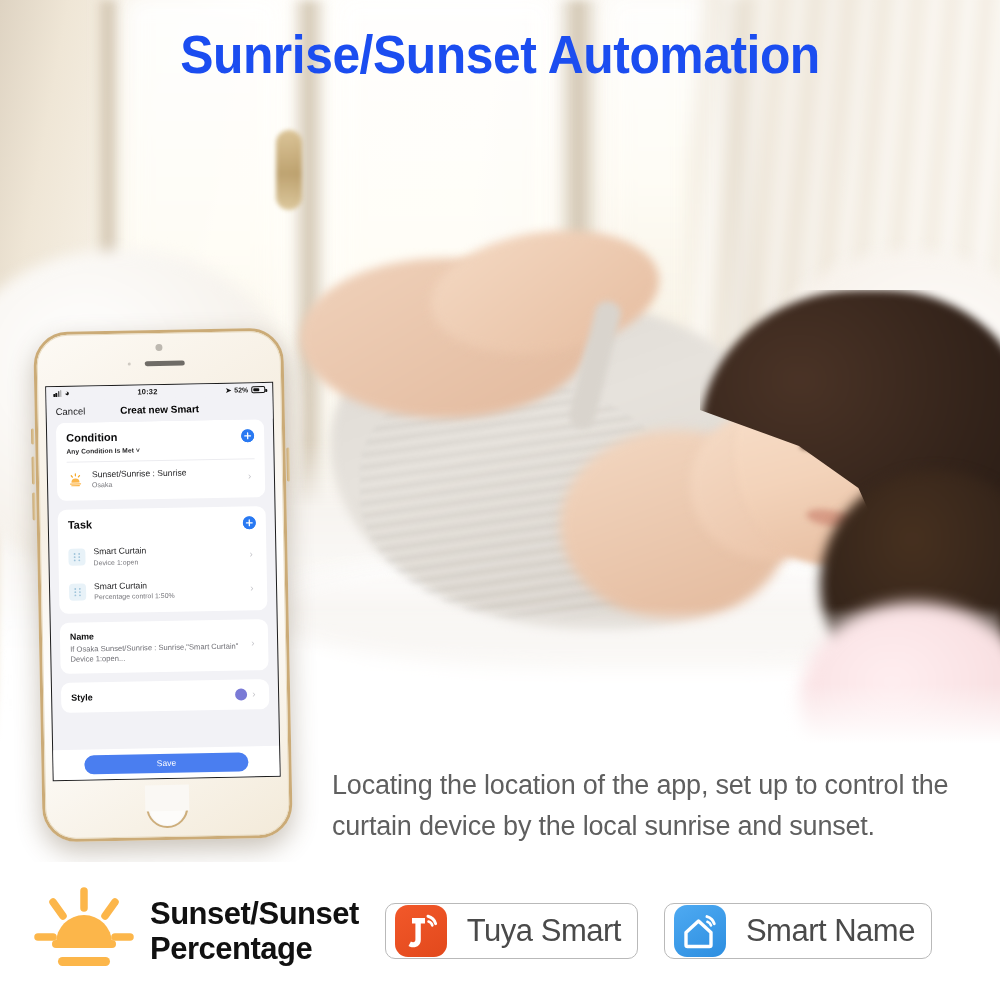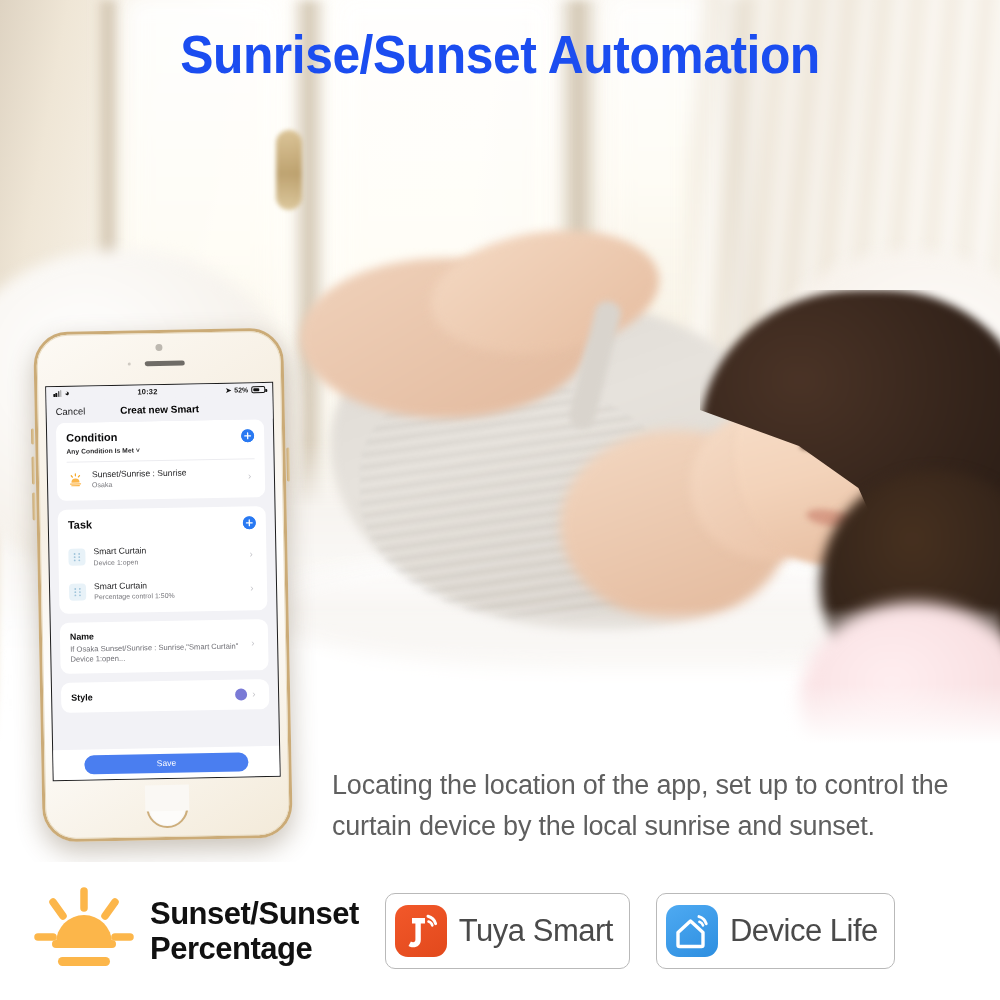--- a/index.html
+++ b/index.html
@@ -369,25 +369,25 @@
     padding-left: 32px;
   }
   .sun-icon { width: 104px; height: 88px; position: relative; flex: 0 0 104px; }
   .brand-label {
     margin-left: 14px; flex: 0 0 auto;
     font-size: 31px; line-height: 1.14; font-weight: bold; color: #111;
     letter-spacing: -.5px;
   }
   .logo-box {
     margin-left: 26px;
-    height: 76px;
+    height: 56px;
     border: 1.5px solid #b9b9b9;
     border-radius: 10px;
     background: #fff;
-    display: flex; align-items: center; gap: 12px;
+    display: flex; align-items: center; gap: 20px;
     padding: 0 16px 0 9px;
     flex: 0 0 auto;
   }
   .logo-mark { width: 52px; height: 52px; border-radius: 13px; flex: 0 0 52px; position: relative; }
   .logo-mark.tuya { background: linear-gradient(150deg,#f2582a,#e2491c); }
   .logo-mark.life { background: linear-gradient(150deg,#4eaaf2,#2d8ee0); }
   .logo-text { font-size: 31px; color: #4a4a4a; letter-spacing: -.5px; white-space: nowrap; }
 </style>
 </head>
 <body>
@@ -626,16 +626,16 @@
   </div>
 
   <div class="logo-box">
     <div class="logo-mark life">
       <svg width="52" height="52" viewBox="0 0 52 52">
         <path d="M12 27.5 24.5 16l12.5 11.5V40a1.5 1.5 0 0 1-1.5 1.5H13.5A1.5 1.5 0 0 1 12 40z" fill="none" stroke="#fff" stroke-width="3.4" stroke-linejoin="round"></path>
         <path d="M33 11.6a10.2 10.2 0 0 1 7.2 7.1" stroke="#fff" stroke-width="3" fill="none" stroke-linecap="round"></path>
         <path d="M33.4 16.8a5.4 5.4 0 0 1 3.6 3.6" stroke="#fff" stroke-width="2.6" fill="none" stroke-linecap="round"></path>
       </svg>
     </div>
-    <div class="logo-text">Device Life</div>
+    <div class="logo-text">Smart Name</div>
   </div>
 
 </div>
 
 </body></html>

